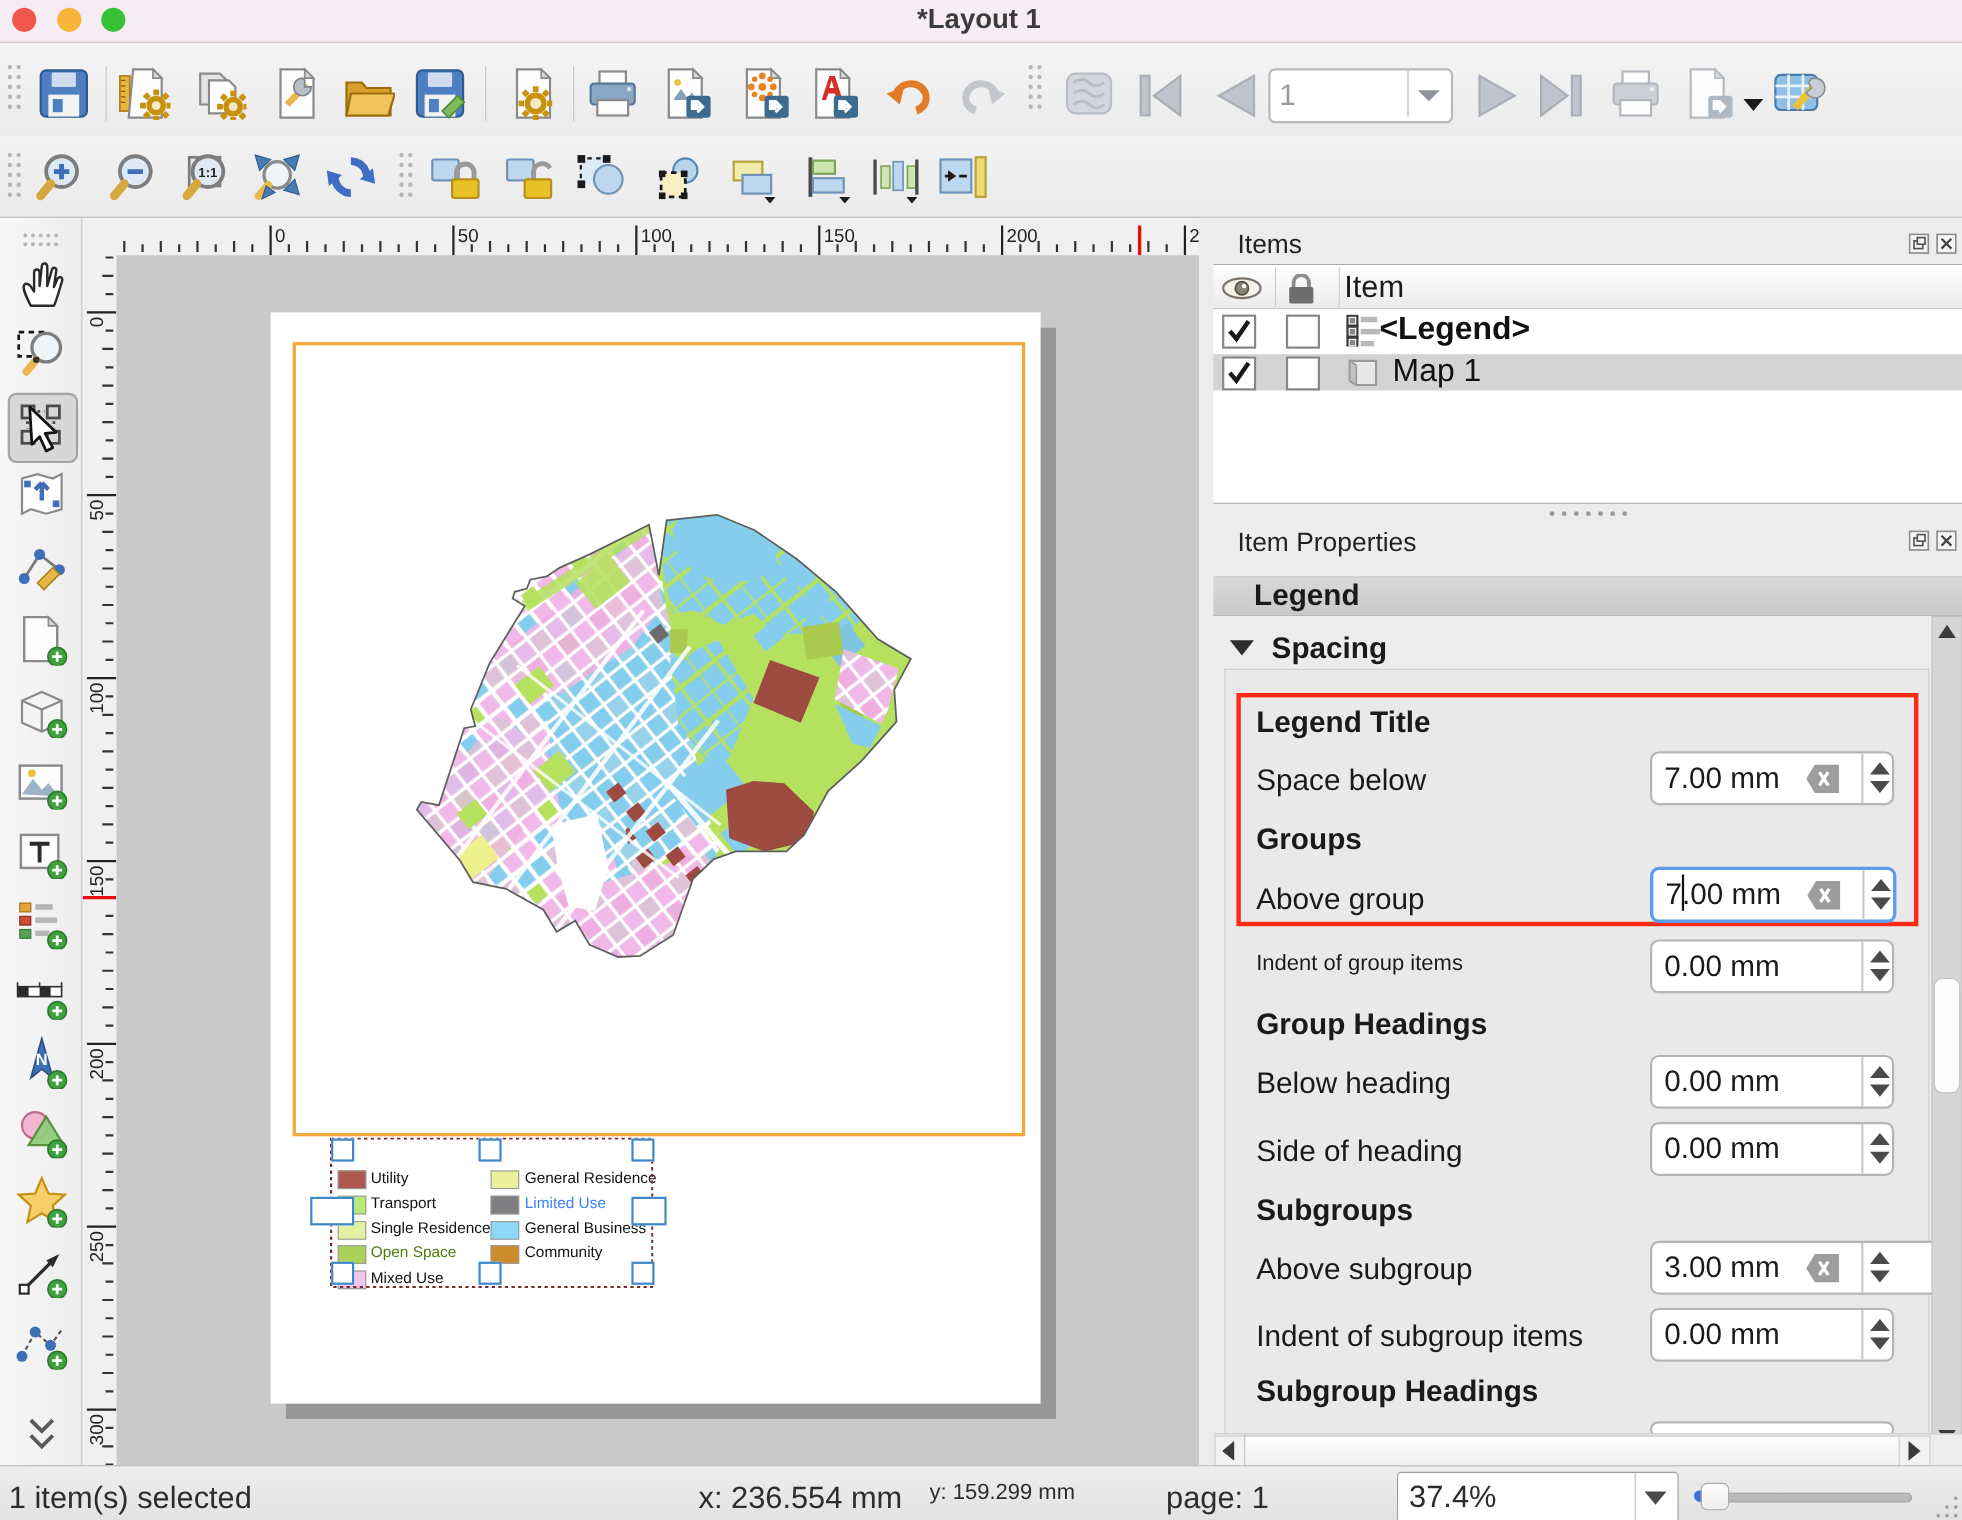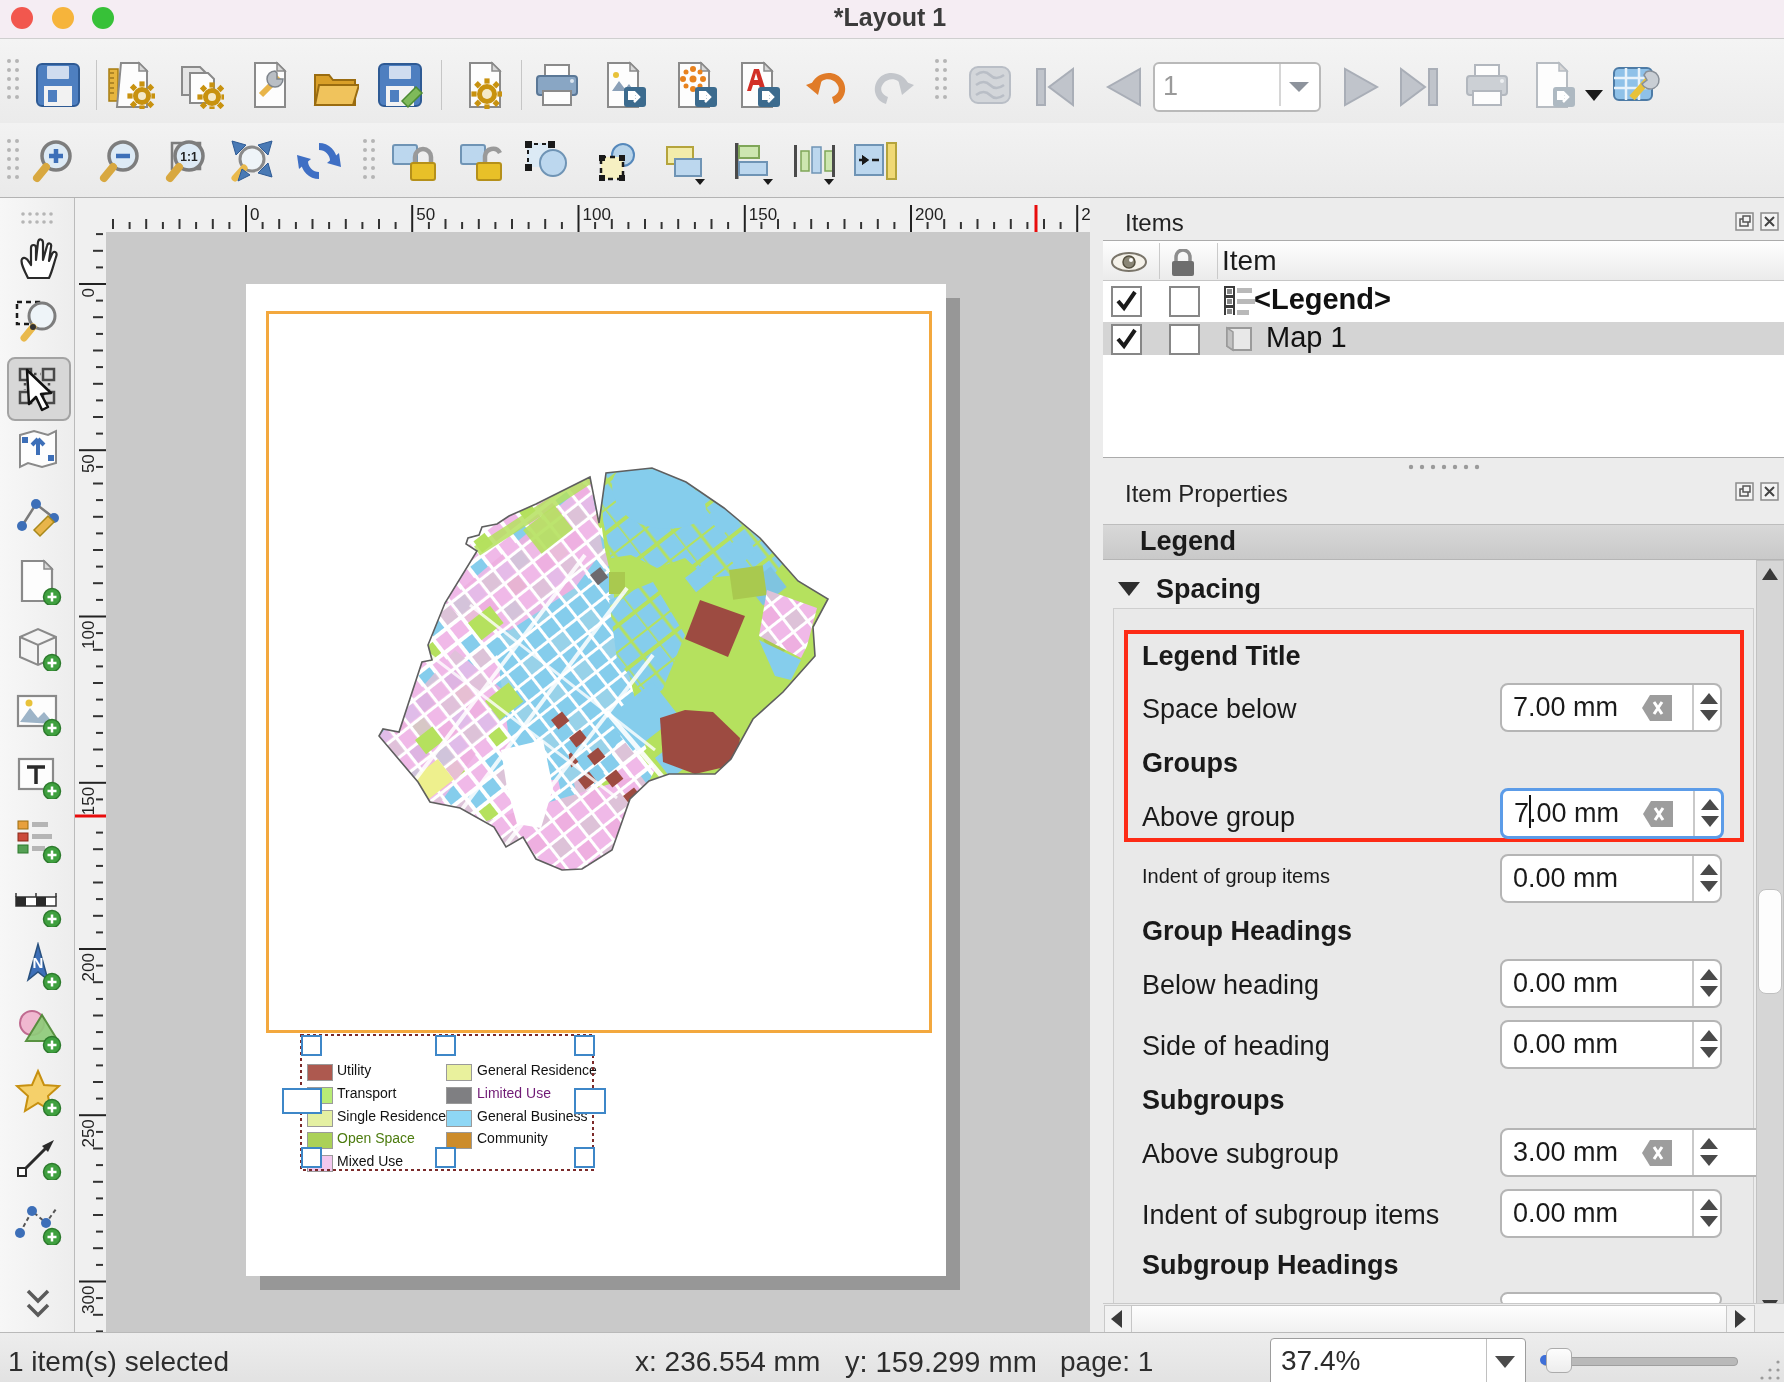--- a/index.html
+++ b/index.html
@@ -777,21 +777,21 @@
   <div class="abs" style="left:7px;top:98px;width:24px;height:15px;background:#abd158;border:1px solid #9a9a9a;"></div>
   <div class="abs" style="left:37px;top:96px;font-size:14px;color:#4d7c0f;">Open Space</div>
 
   <div class="abs" style="left:7px;top:121px;width:24px;height:15px;background:#f2c7ee;border:1px solid #9a9a9a;"></div>
   <div class="abs" style="left:37px;top:119px;font-size:14px;color:#111;">Mixed Use</div>
 
   <div class="abs" style="left:146px;top:30px;width:24px;height:15px;background:#e9f19d;border:1px solid #9a9a9a;"></div>
   <div class="abs" style="left:177px;top:28px;font-size:14px;color:#111;">General Residence</div>
 
   <div class="abs" style="left:146px;top:53px;width:24px;height:15px;background:#7f7f82;border:1px solid #9a9a9a;"></div>
-  <div class="abs" style="left:177px;top:51px;font-size:14px;color:#701a75;">Limited Use</div>
+  <div class="abs" style="left:177px;top:51px;font-size:14px;color:#3b82f6;">Limited Use</div>
 
   <div class="abs" style="left:146px;top:76px;width:24px;height:15px;background:#8ed7f5;border:1px solid #9a9a9a;"></div>
   <div class="abs" style="left:177px;top:74px;font-size:14px;color:#111;">General Business</div>
 
   <div class="abs" style="left:146px;top:98px;width:24px;height:15px;background:#cc8c2b;border:1px solid #9a9a9a;"></div>
   <div class="abs" style="left:177px;top:96px;font-size:14px;color:#111;">Community</div>
 </div>
 
 <svg class="abs" style="left:194px;top:802px" width="294" height="137">
       <rect x="1" y="1" width="292" height="135" fill="none" stroke="#7b2a2a" stroke-width="2" stroke-dasharray="3,3"></rect>
@@ -1015,21 +1015,21 @@
 </div>
 
 <div class="abs" style="left:1090px;top:198px;width:13px;height:1134px;background:#ececec;"></div>
 
 <div class="abs" id="statusbar" style="left:0;top:1332px;width:1784px;height:50px;background:linear-gradient(#ededed,#e2e2e2);border-top:1px solid #b9b9b9;"></div>
 
 <div class="abs" style="left:8px;top:1346px;font-size:28px;color:#2d2d2d;">1 item(s) selected</div>
 
 <div class="abs" style="left:635px;top:1346px;font-size:28px;color:#2d2d2d;">x: 236.554 mm</div>
 
-<div class="abs" style="left:845px;top:1346px;font-size:29px;color:#2d2d2d;">y: 159.299 mm</div>
+<div class="abs" style="left:845px;top:1346px;font-size:20px;color:#2d2d2d;">y: 159.299 mm</div>
 
 <div class="abs" style="left:1060px;top:1346px;font-size:28px;color:#2d2d2d;">page: 1</div>
 
 <div class="abs" style="left:1270px;top:1338px;width:254px;height:44px;background:#fff;border:1px solid #9d9d9d;border-radius:4px 4px 0 0;">
   <div class="abs" style="left:10px;top:6px;font-size:28px;color:#2d2d2d;">37.4%</div>
   <div class="abs" style="left:215px;top:0;width:1px;height:44px;background:#c0c0c0;"></div>
   <div class="abs" style="left:224px;top:17px;width:0;height:0;border-left:10px solid transparent;border-right:10px solid transparent;border-top:12px solid #4a4a4a;"></div>
 </div>
 
 <div class="abs" style="left:1542px;top:1357px;width:194px;height:7px;background:#b9b9b9;border:1px solid #9f9f9f;border-radius:4px;"></div>

